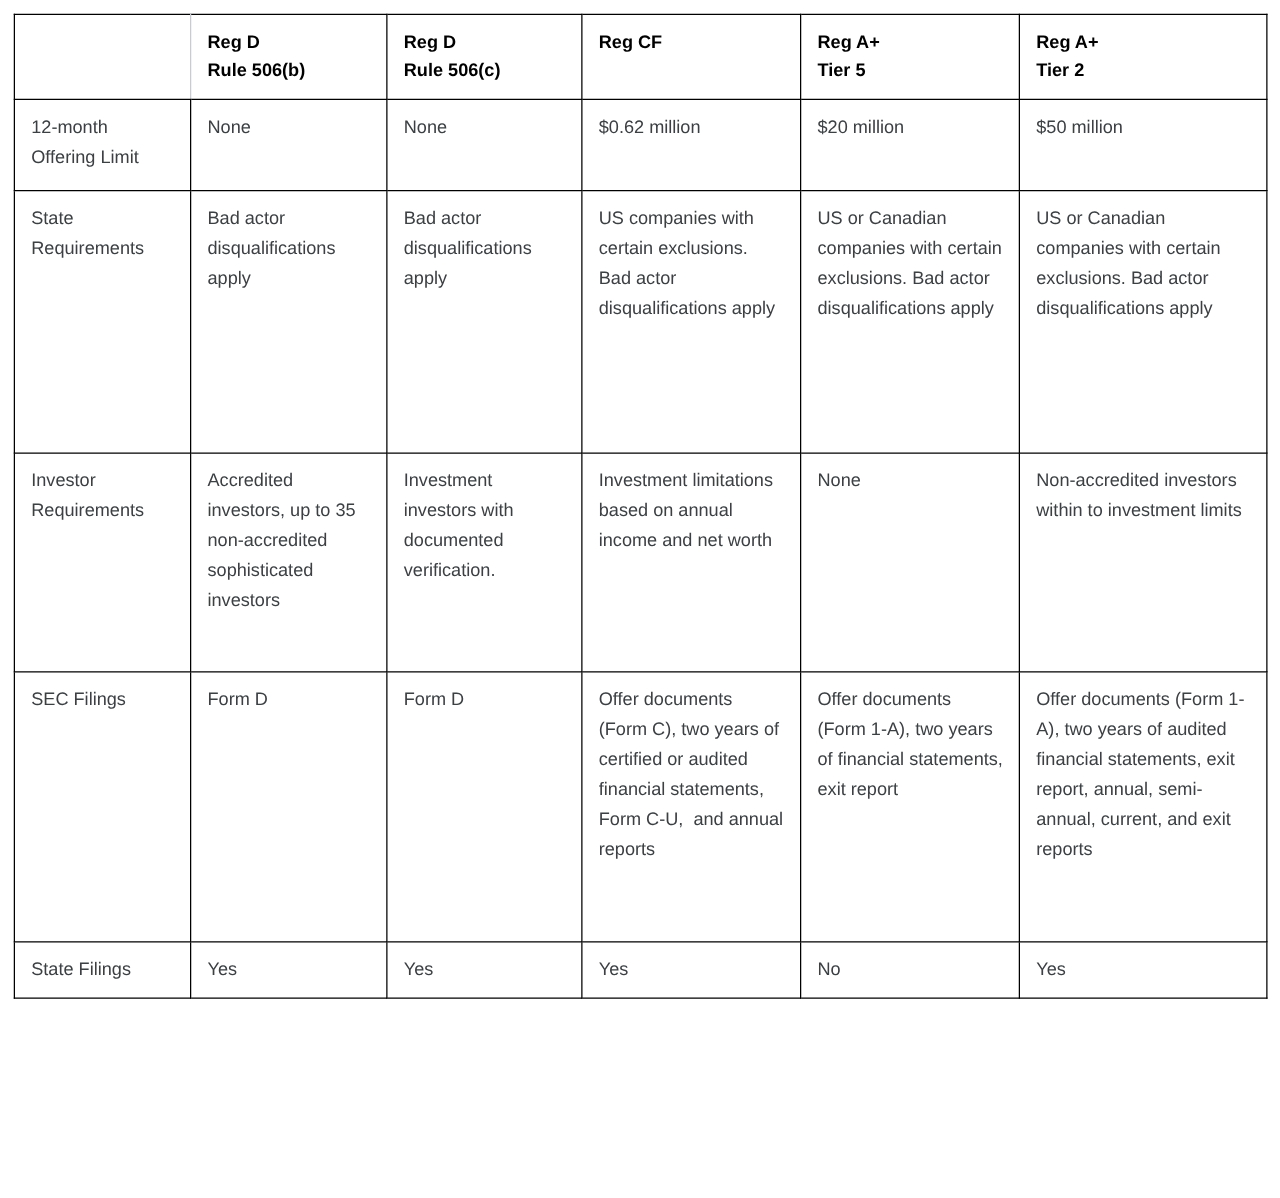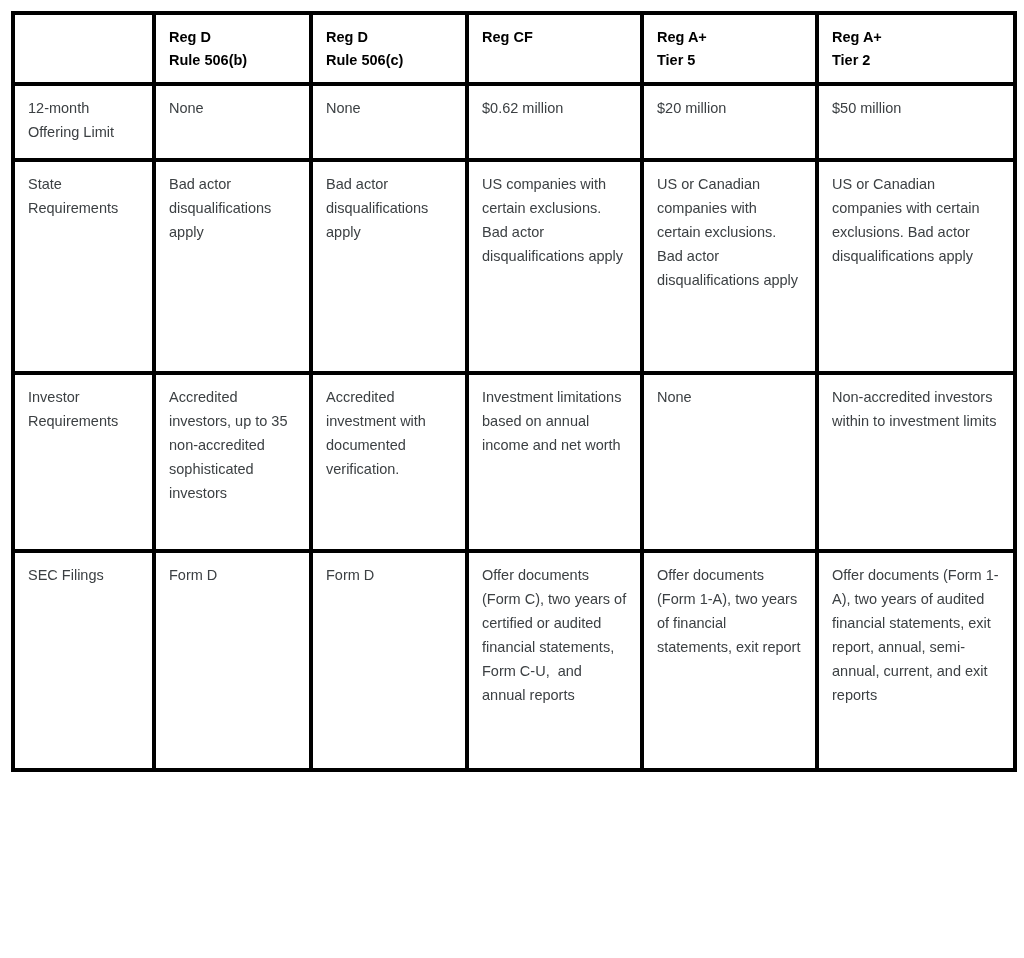--- a/index.html
+++ b/index.html
@@ -22,21 +22,21 @@
   }
   table.cmp {
     position: absolute;
     left: 11px;
     top: 11px;
     width: 1002px;
     border-collapse: collapse;
     table-layout: fixed;
   }
   table.cmp td {
-    border: 4px solid #000000;
+    border: 1px solid #000000;
     vertical-align: top;
     padding: 10px 12px 10px 13px;
     font-size: 14.5px;
     line-height: 24px;
     color: #3c4043;
     font-weight: 400;
     word-wrap: break-word;
     overflow-wrap: break-word;
     -webkit-hyphens: none;
     hyphens: none;
@@ -146,35 +146,45 @@
         <td>US or Canadian companies with certain exclusions. Bad actor disqualifications apply</td>
         <td>US or Canadian companies with certain exclusions. Bad actor disqualifications apply</td>
       </tr>
 
       <tr class="r-investor">
         <td class="rowlabel">
           <div>Investor</div>
           <div>Requirements</div>
         </td>
         <td>Accredited investors, up to 35 non-accredited sophisticated investors</td>
-        <td>Accredited investment with documented verification.</td>
+        <td>Investment investors with documented verification.</td>
         <td>Investment limitations based on annual income and net worth</td>
         <td>None</td>
         <td>Non-accredited investors within to investment limits</td>
       </tr>
 
       <tr class="r-sec">
         <td class="rowlabel">
           <div>SEC Filings</div>
         </td>
         <td>Form D</td>
         <td>Form D</td>
         <td class="nowrapline">Offer documents (Form C), two years of certified or audited financial statements, Form C-U,  and annual reports</td>
         <td>Offer documents (Form 1-A), two years of financial statements, exit report</td>
         <td>Offer documents (Form 1-A), two years of audited financial statements, exit report, annual, semi-annual, current, and exit reports</td>
       </tr>
 
+      <tr class="r-state">
+        <td class="rowlabel">
+          <div>State Filings</div>
+        </td>
+        <td>Yes</td>
+        <td>Yes</td>
+        <td>Yes</td>
+        <td>No</td>
+        <td>Yes</td>
+      </tr>
 
 
     </tbody>
   </table>
 
 </div>
 
 </body></html>

